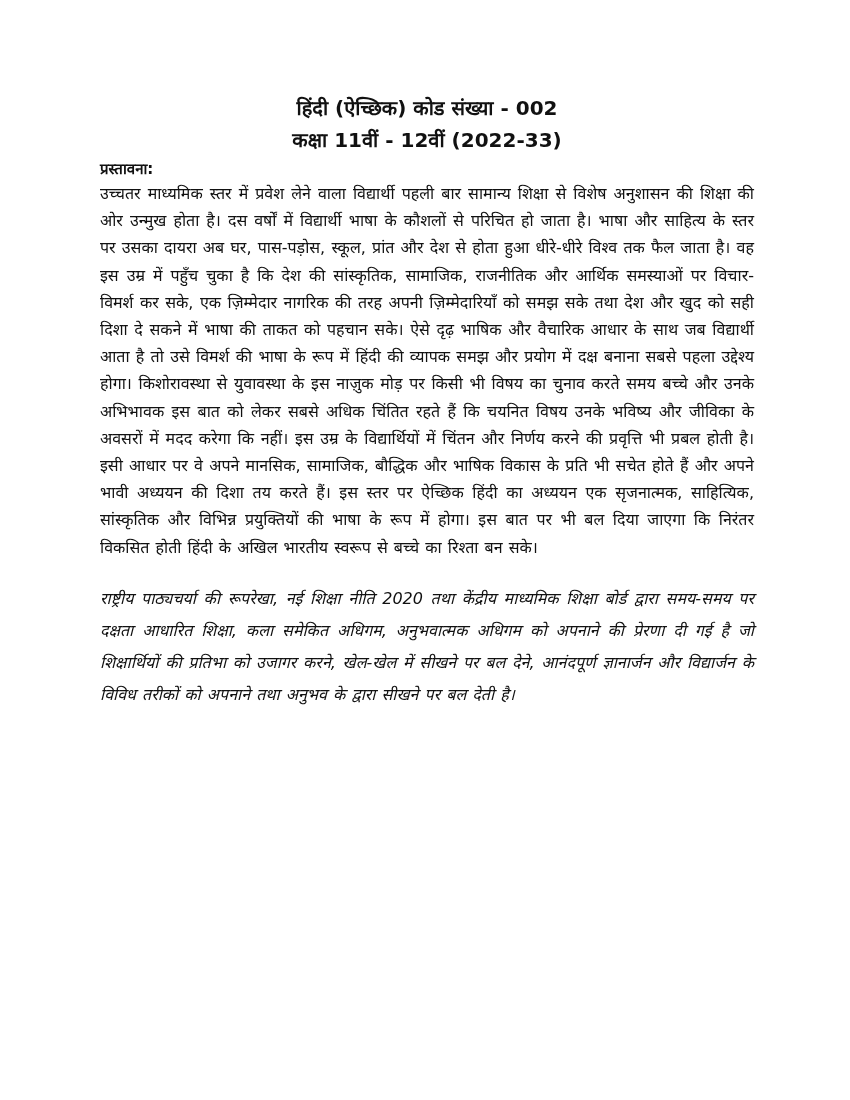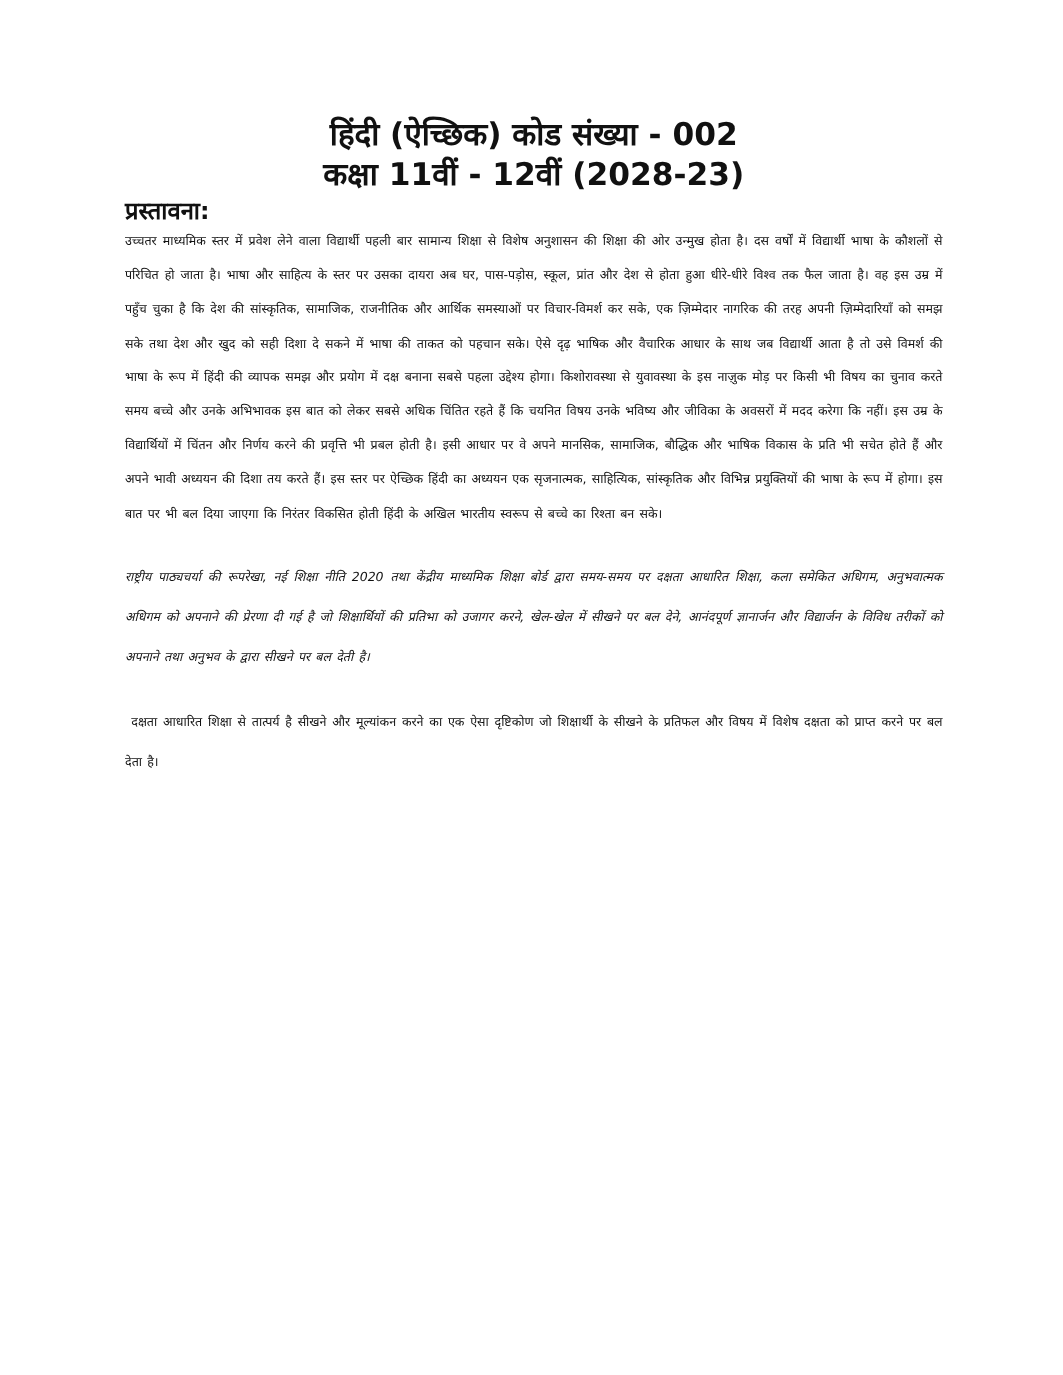--- a/index.html
+++ b/index.html
@@ -17,32 +17,32 @@
     }
     .page {
       position: absolute;
       left: 100px;
       top: 92px;
       width: 654px;
     }
     .title {
       text-align: center;
       font-weight: bold;
-      font-size: 25px;
+      font-size: 20px;
       line-height: 32px;
       margin: 0;
     }
     .section-heading {
       font-weight: bold;
-      font-size: 19px;
+      font-size: 15px;
       line-height: 22px;
       margin: 2px 0 0 0;
     }
     .para {
-      font-size: 10px;
+      font-size: 16px;
       line-height: 27.2px;
       text-align: justify;
       margin: 0;
       word-spacing: 1px;
     }
     .para.gap-before {
       margin-top: 22px;
       font-style: italic;
     }
     .para.gap-before-lg {
@@ -53,18 +53,17 @@
     }
     .para.line-gap {
       line-height: 32px;
     }
   </style>
 </head>
 <body>
 
 <div class="page">
   <h1 class="title">हिंदी (ऐच्छिक) कोड संख्या - 002</h1>
-  <h2 class="title">कक्षा 11वीं - 12वीं (2028-23)</h2>
+  <h2 class="title">कक्षा 11वीं - 12वीं (2022-33)</h2>
   <h3 class="section-heading">प्रस्तावना:</h3>
   <p class="para">उच्चतर माध्यमिक स्तर में प्रवेश लेने वाला विद्यार्थी पहली बार सामान्य शिक्षा से विशेष अनुशासन की शिक्षा की ओर उन्मुख होता है। दस वर्षों में विद्यार्थी भाषा के कौशलों से परिचित हो जाता है। भाषा और साहित्य के स्तर पर उसका दायरा अब घर, पास-पड़ोस, स्कूल, प्रांत और देश से होता हुआ धीरे-धीरे विश्व तक फैल जाता है। वह इस उम्र में पहुँच चुका है कि देश की सांस्कृतिक, सामाजिक, राजनीतिक और आर्थिक समस्याओं पर विचार-विमर्श कर सके, एक ज़िम्मेदार नागरिक की तरह अपनी ज़िम्मेदारियाँ को समझ सके तथा देश और खुद को सही दिशा दे सकने में भाषा की ताकत को पहचान सके। ऐसे दृढ़ भाषिक और वैचारिक आधार के साथ जब विद्यार्थी आता है तो उसे विमर्श की भाषा के रूप में हिंदी की व्यापक समझ और प्रयोग में दक्ष बनाना सबसे पहला उद्देश्य होगा। किशोरावस्था से युवावस्था के इस नाज़ुक मोड़ पर किसी भी विषय का चुनाव करते समय बच्चे और उनके अभिभावक इस बात को लेकर सबसे अधिक चिंतित रहते हैं कि चयनित विषय उनके भविष्य और जीविका के अवसरों में मदद करेगा कि नहीं। इस उम्र के विद्यार्थियों में चिंतन और निर्णय करने की प्रवृत्ति भी प्रबल होती है। इसी आधार पर वे अपने मानसिक, सामाजिक, बौद्धिक और भाषिक विकास के प्रति भी सचेत होते हैं और अपने भावी अध्ययन की दिशा तय करते हैं। इस स्तर पर ऐच्छिक हिंदी का अध्ययन एक सृजनात्मक, साहित्यिक, सांस्कृतिक और विभिन्न प्रयुक्तियों की भाषा के रूप में होगा। इस बात पर भी बल दिया जाएगा कि निरंतर विकसित होती हिंदी के अखिल भारतीय स्वरूप से बच्चे का रिश्ता बन सके।</p>
   <p class="para line-gap gap-before">राष्ट्रीय पाठ्यचर्या की रूपरेखा, नई शिक्षा नीति 2020 तथा केंद्रीय माध्यमिक शिक्षा बोर्ड द्वारा समय-समय पर दक्षता आधारित शिक्षा, कला समेकित अधिगम,  अनुभवात्मक अधिगम को अपनाने की प्रेरणा दी गई है जो शिक्षार्थियों की प्रतिभा को उजागर करने, खेल-खेल में सीखने पर बल देने, आनंदपूर्ण ज्ञानार्जन और विद्यार्जन के विविध तरीकों को अपनाने तथा अनुभव के द्वारा सीखने पर बल देती है।</p>
-  <p class="para line-gap gap-before-lg indent">दक्षता आधारित शिक्षा से तात्पर्य है सीखने और मूल्यांकन करने का एक ऐसा दृष्टिकोण जो शिक्षार्थी के सीखने के प्रतिफल और विषय में विशेष दक्षता को प्राप्त करने पर बल देता है।</p>
 </div>
 
 </body></html>

